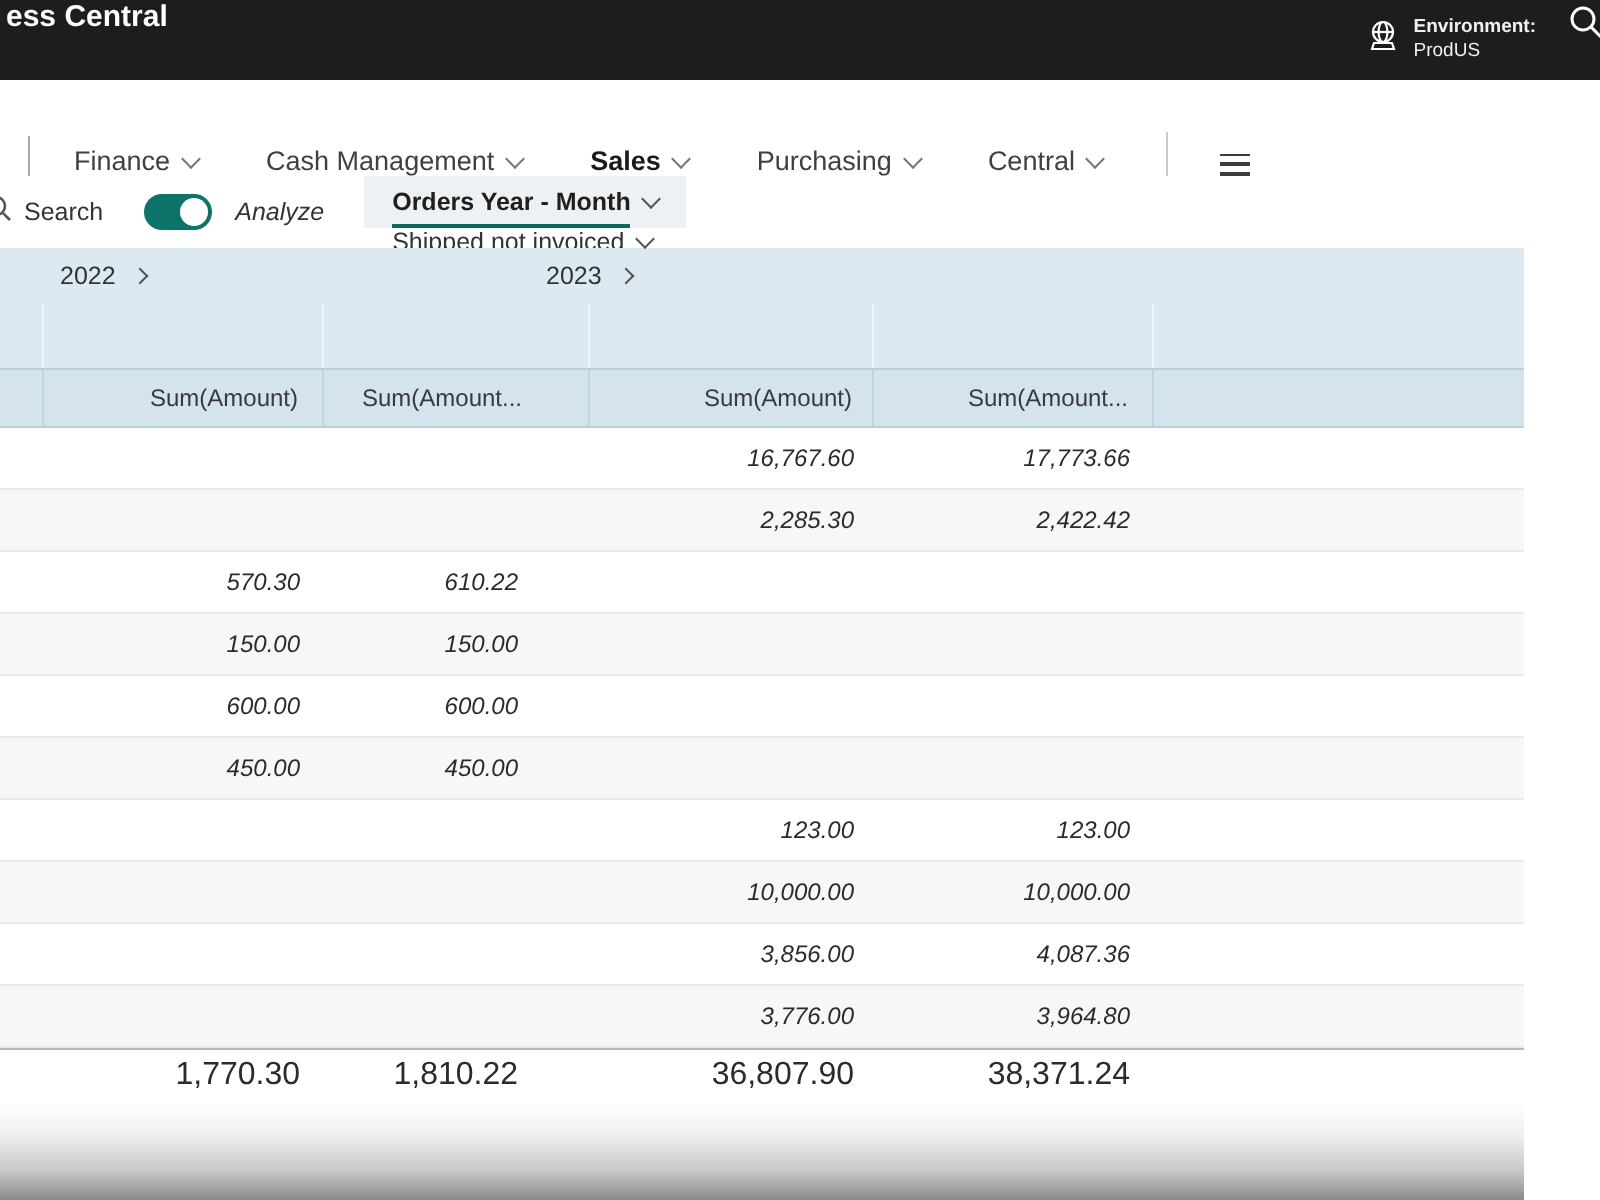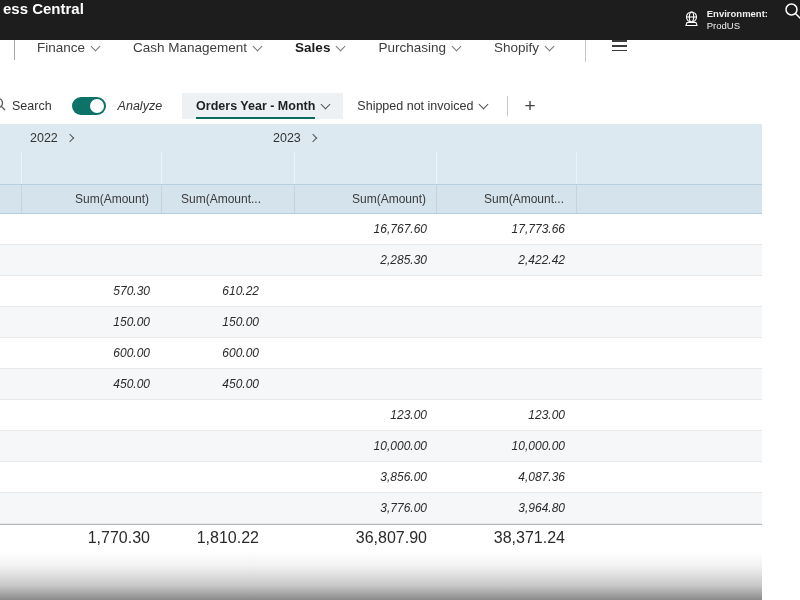--- a/index.html
+++ b/index.html
@@ -11,41 +11,41 @@
   .topbar{height:40px;background:#1d1d1d;color:#fff;display:flex;flex:none;}
   .topbar .title{font-size:15px;font-weight:700;margin-left:3px;white-space:nowrap;}
   .topbar .tspacer{flex:1;}
   .env{display:flex;align-items:center;margin-right:14px;}
   .env svg{flex:none;}
   .envtext{margin-left:7px;font-size:9.5px;line-height:1.25;color:#f0f0f0;}
   .envtext .l1{font-weight:600;}
   .top-search{margin-right:-4px;flex:none;}
 
   
-  .navbar{height:48px;display:flex;align-items:flex-start;flex:none;background:#fff;}
+  .navbar{height:48px;display:flex;align-items:flex-end;flex:none;background:#fff;}
   .nav-leftbar{width:1px;height:20px;background:#a9a9a9;margin-left:14px;flex:none;}
   .nav-items{display:flex;align-items:center;margin-left:22px;gap:34px;}
   .nav-item{display:flex;align-items:center;font-size:13.5px;color:#404040;cursor:pointer;white-space:nowrap;}
   .nav-item.sel{font-weight:700;color:#1a1a1a;}
   .chev{display:inline-block;width:6px;height:6px;border-right:1.4px solid #777;
         border-bottom:1.4px solid #777;transform:rotate(45deg);margin:-3px 0 0 7px;}
   .nav-div{width:1px;height:22px;background:#c9c9c9;margin:0 26px 0 32px;flex:none;}
   .hamburger{display:flex;flex-direction:column;gap:3px;cursor:pointer;}
   .hamburger i{display:block;width:15px;height:1.8px;background:#3c3c3c;}
 
   
   .toolbar{height:36px;display:flex;align-items:stretch;flex:none;background:#fff;}
   .tb-left{display:flex;align-items:center;}
   .tb-search-ic{margin-left:-9px;flex:none;}
   .tb-label{font-size:12.5px;color:#333;margin-left:5px;}
   .toggle{width:34px;height:18px;border-radius:9px;background:#0d7268;position:relative;
           margin-left:20px;flex:none;cursor:pointer;}
   .toggle i{position:absolute;right:2px;top:2px;width:14px;height:14px;border-radius:50%;background:#fff;}
   .tb-analyze{font-size:12.5px;color:#333;margin-left:12px;font-style:italic;}
-  .tabs{display:flex;align-items:center;margin-left:20px;}
+  .tabs{display:flex;align-items:flex-start;margin-left:20px;flex-direction:column;}
   .tab{display:flex;align-items:center;padding:0 14px;font-size:12.5px;color:#333;cursor:pointer;}
   .tab.sel{background:#edf1f4;font-weight:700;color:#1f1f1f;}
   .tab.sel .tab-text{border-bottom:2px solid #0b6b60;padding:6px 0 4px 0;}
   .tab .chev{border-color:#555;}
   .tab-div{width:1px;height:20px;background:#c9c9c9;align-self:center;margin:0 6px;}
   .add-tab{font-size:19px;color:#444;display:flex;align-items:center;padding:0 10px;cursor:pointer;}
 
   
   .main{flex:1;display:flex;min-height:0;gap:40px;}
   .content{width:762px;flex:none;display:flex;flex-direction:column;background:#fff;}
@@ -161,21 +161,21 @@
         </div>
         <div class="nav-item sel">
           <span>Sales</span>
           <i class="chev"></i>
         </div>
         <div class="nav-item">
           <span>Purchasing</span>
           <i class="chev"></i>
         </div>
         <div class="nav-item">
-          <span>Shopify</span>
+          <span>Central</span>
           <i class="chev"></i>
         </div>
       </div>
     <div class="nav-div"></div>
     <span class="hamburger">
         <i></i>
         <i></i>
         <i></i>
       </span>
   </div>

